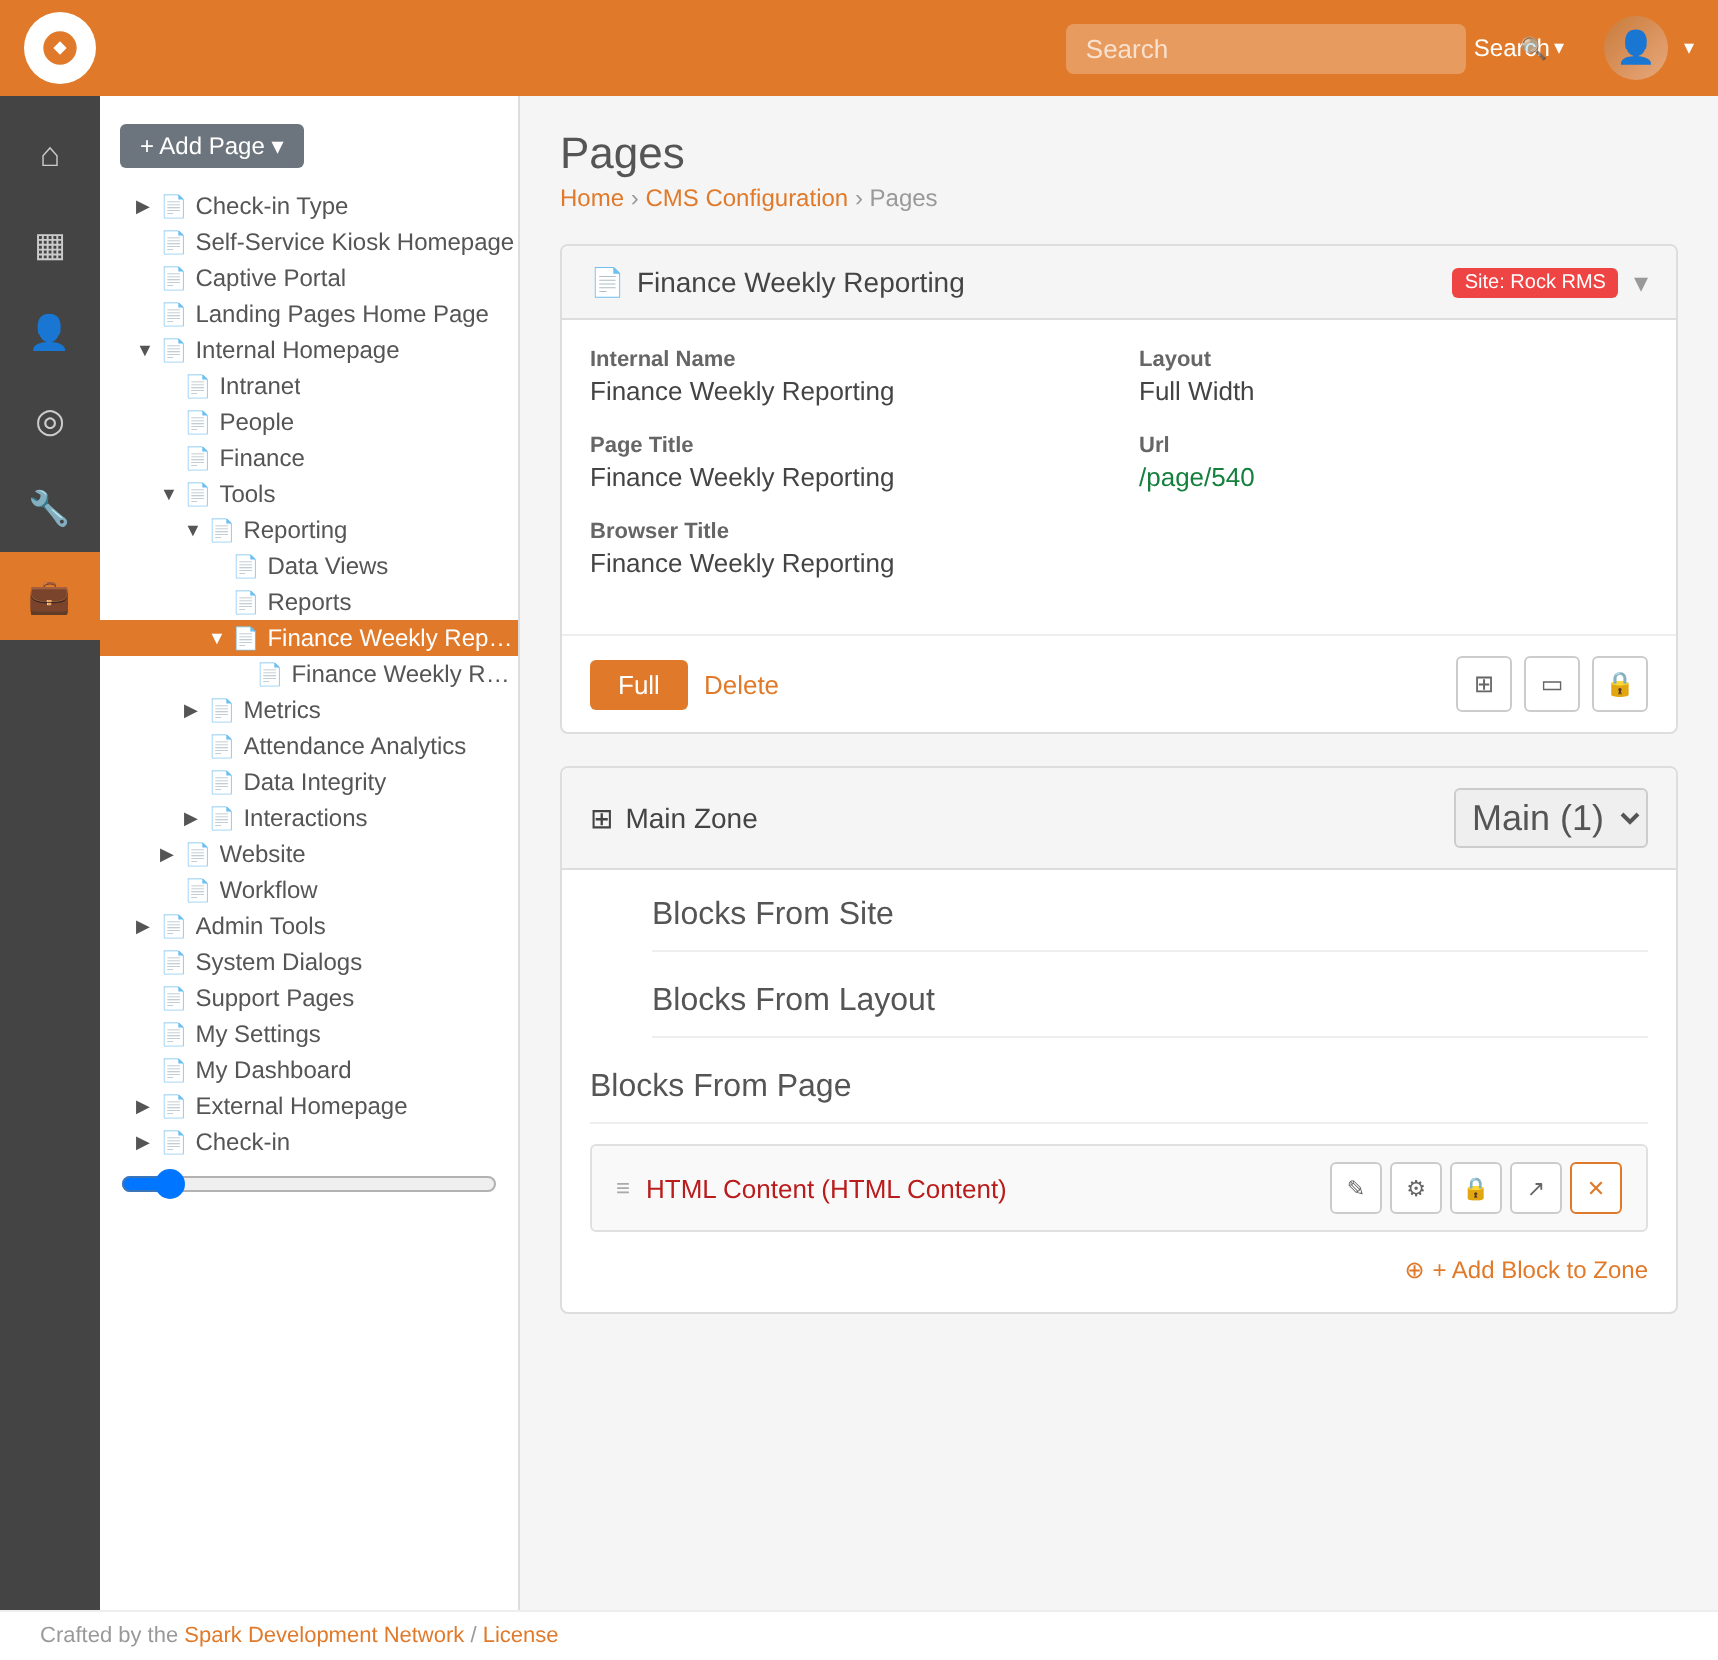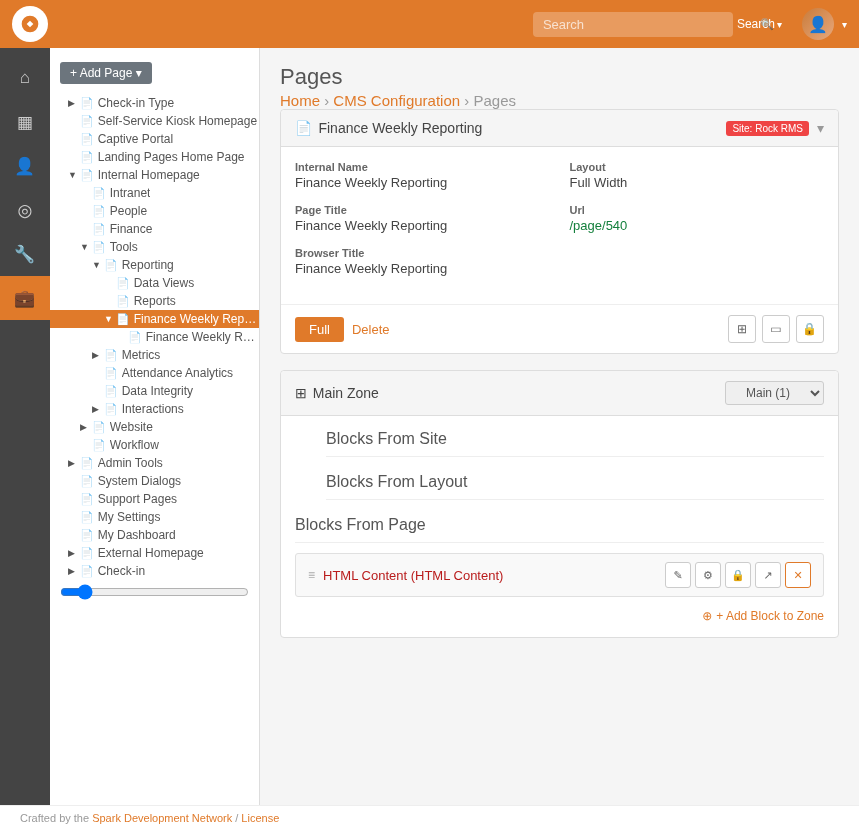--- a/index.html
+++ b/index.html
@@ -35,21 +35,21 @@
     .tree-item .label { overflow: hidden; text-overflow: ellipsis; }
     .indent1 { padding-left: 18px; }
     .indent2 { padding-left: 30px; }
     .indent3 { padding-left: 42px; }
     .indent4 { padding-left: 54px; }
     .indent5 { padding-left: 66px; }
 
     
     .content-area { flex: 1; overflow-y: auto; padding: 16px 20px; }
     .page-title { font-size: 22px; font-weight: 300; color: #555; margin-bottom: 2px; }
-    .breadcrumb { font-size: 15px; color: #999; }
+    .breadcrumb { font-size: 12px; color: #999; margin-bottom: 16px; }
     .breadcrumb a { color: #e07a2a; text-decoration: none; }
 
     
     .panel { background: #fff; border: 1px solid #ddd; border-radius: 4px; margin-bottom: 16px; }
     .panel-header { background: #f5f5f5; border-bottom: 1px solid #ddd; padding: 10px 14px; display: flex; align-items: center; border-radius: 4px 4px 0 0; }
     .panel-header .panel-title { font-size: 14px; font-weight: 500; color: #444; display: flex; align-items: center; gap: 6px; flex: 1; }
     .panel-header .site-badge { background: #ef4444; color: #fff; font-size: 10px; border-radius: 3px; padding: 2px 6px; margin-left: auto; }
     .panel-header .collapse-btn { color: #999; font-size: 14px; margin-left: 8px; cursor: pointer; }
     .panel-body { padding: 14px; }
 
@@ -61,21 +61,21 @@
     .panel-actions { display: flex; align-items: center; padding: 10px 14px; border-top: 1px solid #eee; gap: 8px; }
     .btn-edit { background: #e07a2a; color: #fff; border: none; border-radius: 3px; padding: 5px 14px; font-size: 13px; cursor: pointer; }
     .btn-delete { background: transparent; color: #e07a2a; border: none; font-size: 13px; cursor: pointer; }
     .action-icons { margin-left: auto; display: flex; gap: 6px; }
     .action-icon-btn { width: 28px; height: 28px; border: 1px solid #ccc; background: #fff; border-radius: 3px; display: flex; align-items: center; justify-content: center; font-size: 12px; color: #666; cursor: pointer; }
 
     
     .zone-panel { background: #fff; border: 1px solid #ddd; border-radius: 4px; }
     .zone-header { background: #f5f5f5; border-bottom: 1px solid #ddd; padding: 10px 14px; display: flex; align-items: center; border-radius: 4px 4px 0 0; }
     .zone-title { font-size: 14px; font-weight: 500; color: #444; display: flex; align-items: center; gap: 6px; flex: 1; }
-    .zone-select { border: 1px solid #ccc; border-radius: 3px; padding: 3px 16px; font-size: 12px; color: #555; }
+    .zone-select { border: 1px solid #ccc; border-radius: 3px; padding: 3px 4px; font-size: 18px; color: #555; }
 
     .zone-body { padding: 14px; }
     .zone-section-title { font-size: 16px; font-weight: 300; color: #555; margin-bottom: 10px; padding-bottom: 8px; border-bottom: 1px solid #eee; }
 
     .block-item { background: #f9f9f9; border: 1px solid #e0e0e0; border-radius: 3px; padding: 8px 12px; display: flex; align-items: center; }
     .block-item .drag-handle { color: #aaa; margin-right: 8px; font-size: 12px; }
     .block-item .block-name { flex: 1; font-size: 13px; color: #b91c1c; }
     .block-item .block-actions { display: flex; gap: 4px; }
     .block-btn { width: 26px; height: 26px; border-radius: 3px; border: 1px solid #ccc; background: #fff; display: flex; align-items: center; justify-content: center; font-size: 11px; color: #666; cursor: pointer; }
     .block-btn.danger { border-color: #e07a2a; color: #e07a2a; }

